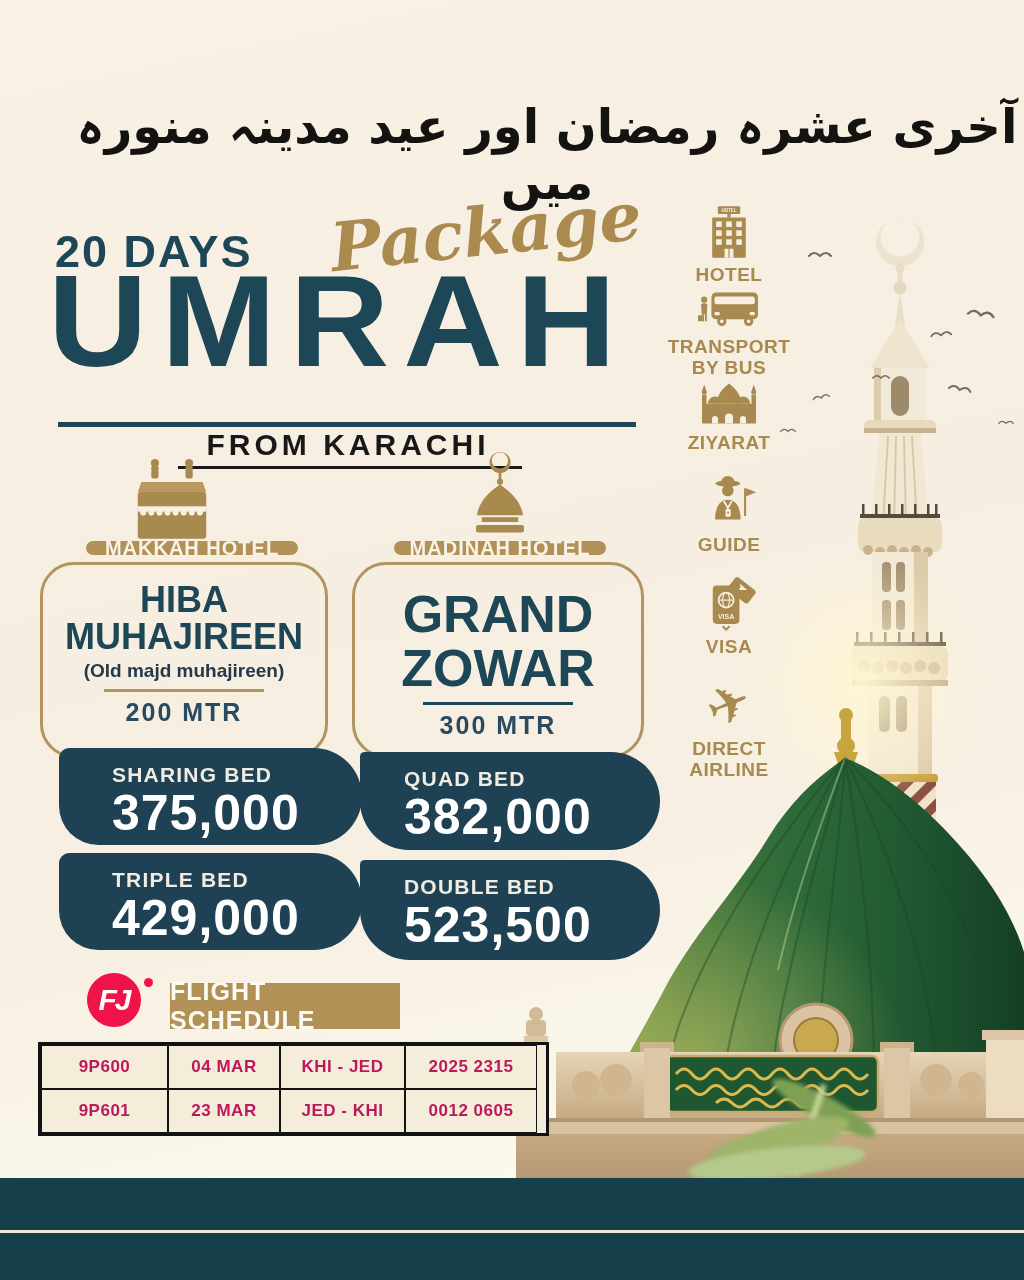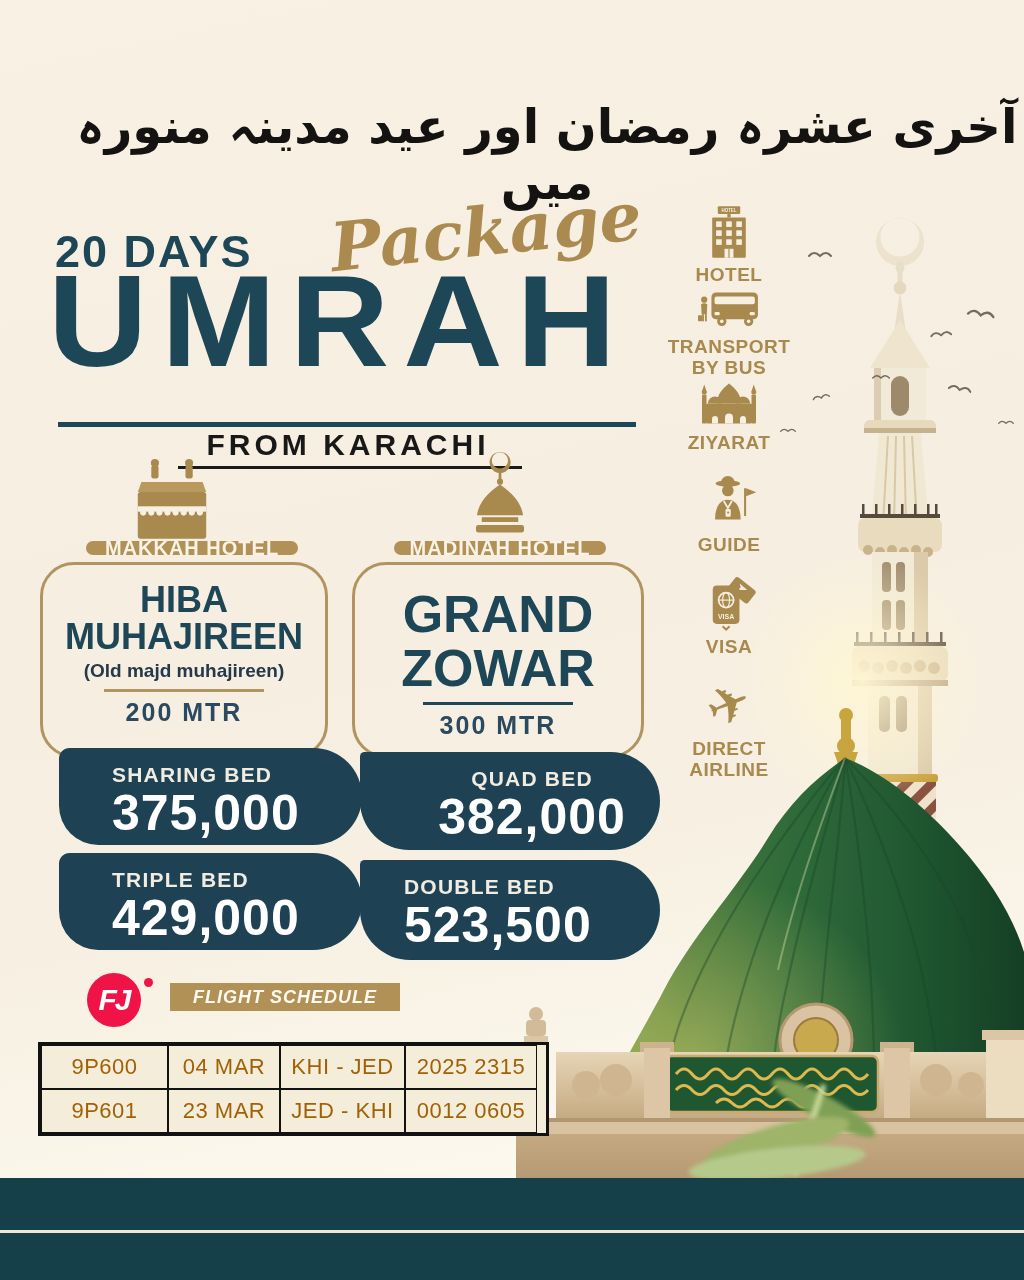--- a/index.html
+++ b/index.html
@@ -46,27 +46,27 @@
   .price.pl{border-radius:14px 64px 64px 52px;padding:15px 0 0 53px;margin-left:24px;}
   .price.pr{border-radius:6px 64px 64px 64px;padding:15px 0 0 44px;}
   .p-label{font-size:21px;font-weight:700;letter-spacing:1.2px;color:#f1ece1;}
   .p-amount{font-size:50px;font-weight:700;letter-spacing:1px;line-height:1.04;}
 
   
   .fj{left:87px;top:973px;width:54px;height:54px;border-radius:50%;background:#ef1347;z-index:5;
     display:flex;align-items:center;justify-content:center;color:#fff;font-weight:700;font-style:italic;
     font-size:30px;letter-spacing:-2px;}
   .fj-dot{left:144px;top:978px;width:9px;height:9px;border-radius:50%;background:#ef1347;z-index:5;}
-  .fs-btn{left:170px;top:983px;width:230px;height:28px;background:#b29156;z-index:5;
-    display:flex;align-items:center;justify-content:center;color:#fdfaf2;font-size:18px;font-weight:700;letter-spacing:1px;font-style:italic;}
+  .fs-btn{left:170px;top:983px;width:230px;height:46px;background:#b29156;z-index:5;
+    display:flex;align-items:center;justify-content:center;color:#fdfaf2;font-size:25px;font-weight:700;letter-spacing:1px;}
 
   .ftable{left:38px;top:1042px;width:505px;border:3px solid #121212;background:#f3edda;z-index:6;
     display:grid;grid-template-columns:127px 112px 125px 132px;}
   .cell{border:1.5px solid #121212;height:42px;display:flex;align-items:center;justify-content:center;
-    font-size:22px;font-weight:400;color:#a16207;letter-spacing:.5px;}
+    font-size:17px;font-weight:700;color:#be185d;letter-spacing:.5px;}
 
   
   .band{left:0;top:1178px;width:1024px;height:102px;background:#164049;z-index:7;}
   .band-line{left:0;top:52px;width:1024px;height:3px;background:#efe8d6;position:absolute;}
 
   
   .glow{left:742px;top:556px;width:240px;height:250px;z-index:2;
     background:radial-gradient(closest-side,rgba(255,246,212,.95),rgba(255,246,212,0));}
   .minaret{left:800px;top:196px;z-index:1;}
   .dome{left:516px;top:700px;z-index:2;}
@@ -437,21 +437,21 @@
     <div class="f-icon" style="height:58px;align-items:center;">
       <span style="font-family:'DejaVu Sans',sans-serif;font-size:52px;color:#a8894e;display:inline-block;transform:rotate(-22deg);line-height:1;">✈</span>
     </div>
     <div class="f-label">DIRECT AIRLINE</div>
   </div>
 
   <div class="abs price pl" style="left:35px;top:748px;width:303px;height:97px;">
     <div class="p-label">SHARING BED</div>
     <div class="p-amount">375,000</div>
   </div>
-  <div class="abs price pr" style="left:360px;top:752px;width:300px;height:98px;text-align:center;">
+  <div class="abs price pr" style="left:360px;top:752px;width:300px;height:98px;">
     <div class="p-label">QUAD BED</div>
     <div class="p-amount">382,000</div>
   </div>
   <div class="abs price pl" style="left:35px;top:853px;width:303px;height:97px;">
     <div class="p-label">TRIPLE BED</div>
     <div class="p-amount">429,000</div>
   </div>
   <div class="abs price pr" style="left:360px;top:860px;width:300px;height:100px;">
     <div class="p-label">DOUBLE BED</div>
     <div class="p-amount">523,500</div>

